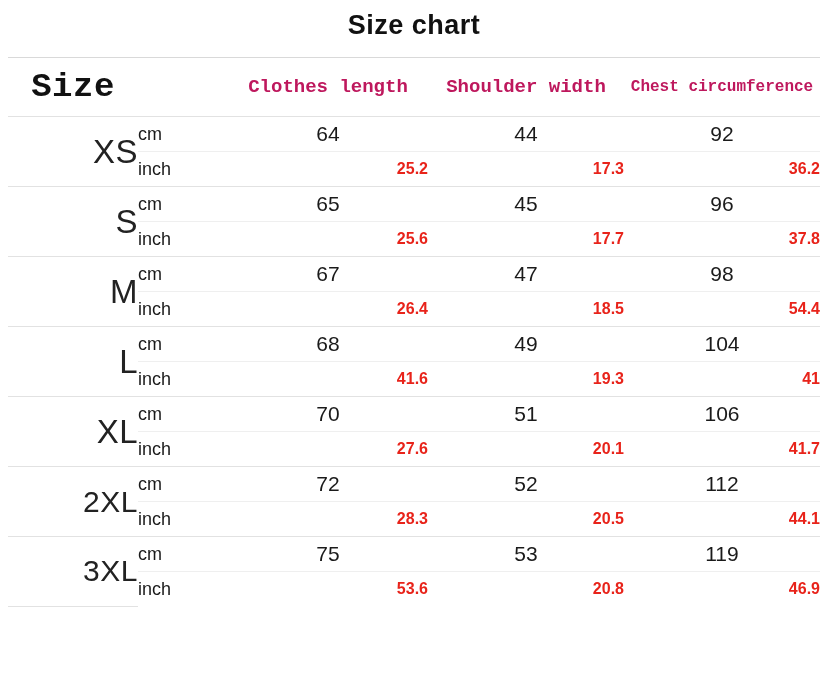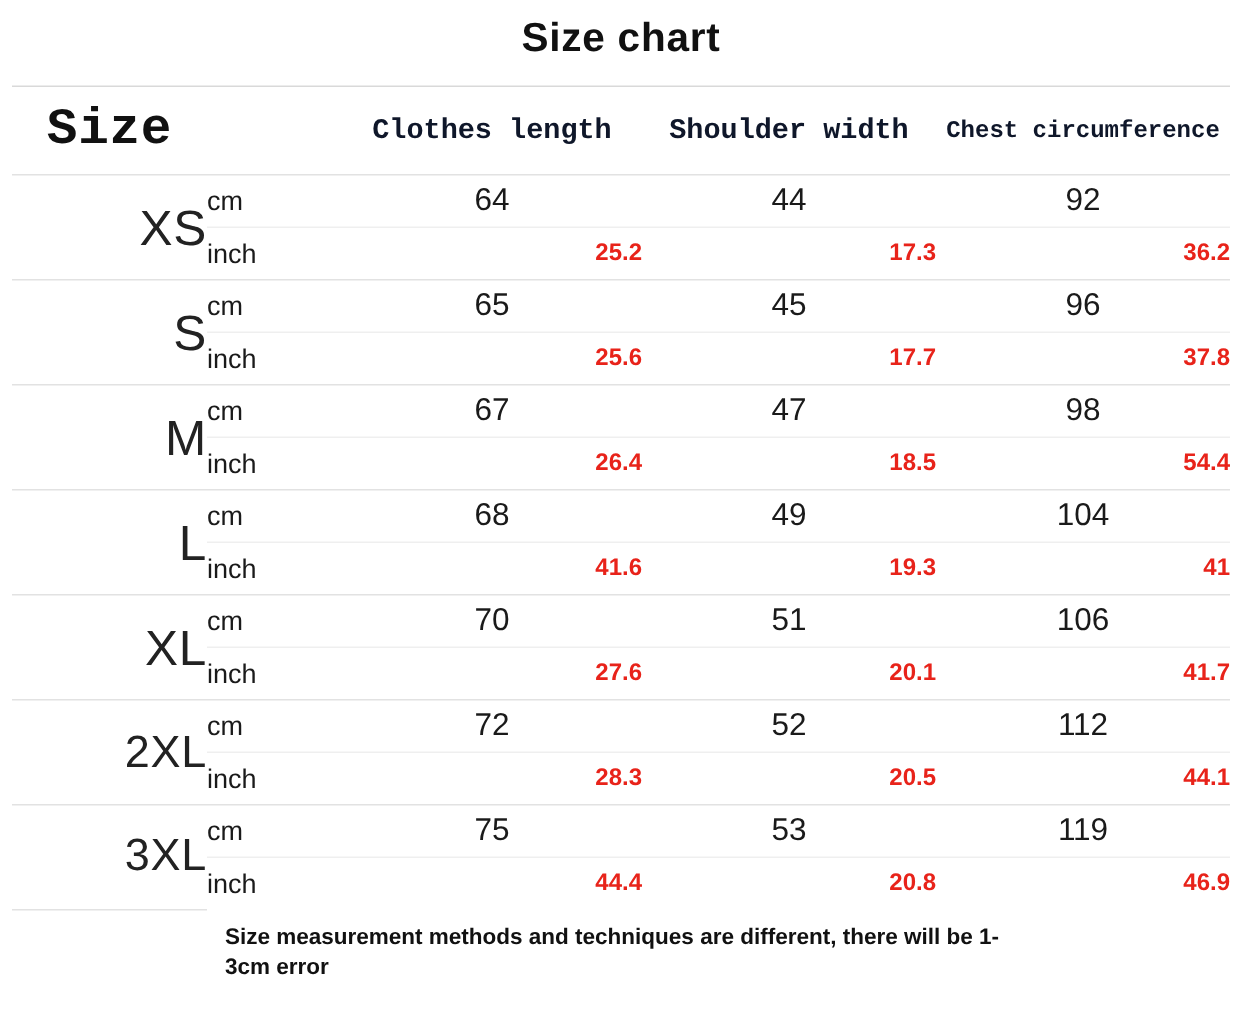--- a/index.html
+++ b/index.html
@@ -61,21 +61,21 @@
     font-size: 34px;
     font-weight: bold;
     text-align: center;
     color: #111;
     letter-spacing: 0.5px;
   }
   .head-col {
     font-size: 19px;
     font-weight: bold;
     text-align: center;
-    color: #0f172a;
+    color: #be185d;
   }
   .head-col.small {
     font-size: 16px;
   }
 
   .size-cell {
     font-size: 33px;
     text-align: right;
     color: #222;
     font-weight: normal;
@@ -230,22 +230,21 @@
 
       <tr>
         <td class="size-cell narrow" rowspan="2">3XL</td>
         <td class="unit-cell inner-sep">cm</td>
         <td class="val-cm inner-sep">75</td>
         <td class="val-cm inner-sep">53</td>
         <td class="val-cm inner-sep">119</td>
       </tr>
       <tr>
         <td class="unit-cell no-border">inch</td>
-        <td class="val-inch no-border">44.4</td>
+        <td class="val-inch no-border">53.6</td>
         <td class="val-inch no-border">20.8</td>
         <td class="val-inch no-border">46.9</td>
       </tr>
     </tbody>
   </table>
 
-  <div class="note">Size measurement methods and techniques are different, there will be 1-3cm error</div>
 
 </div>
 
 </body></html>

